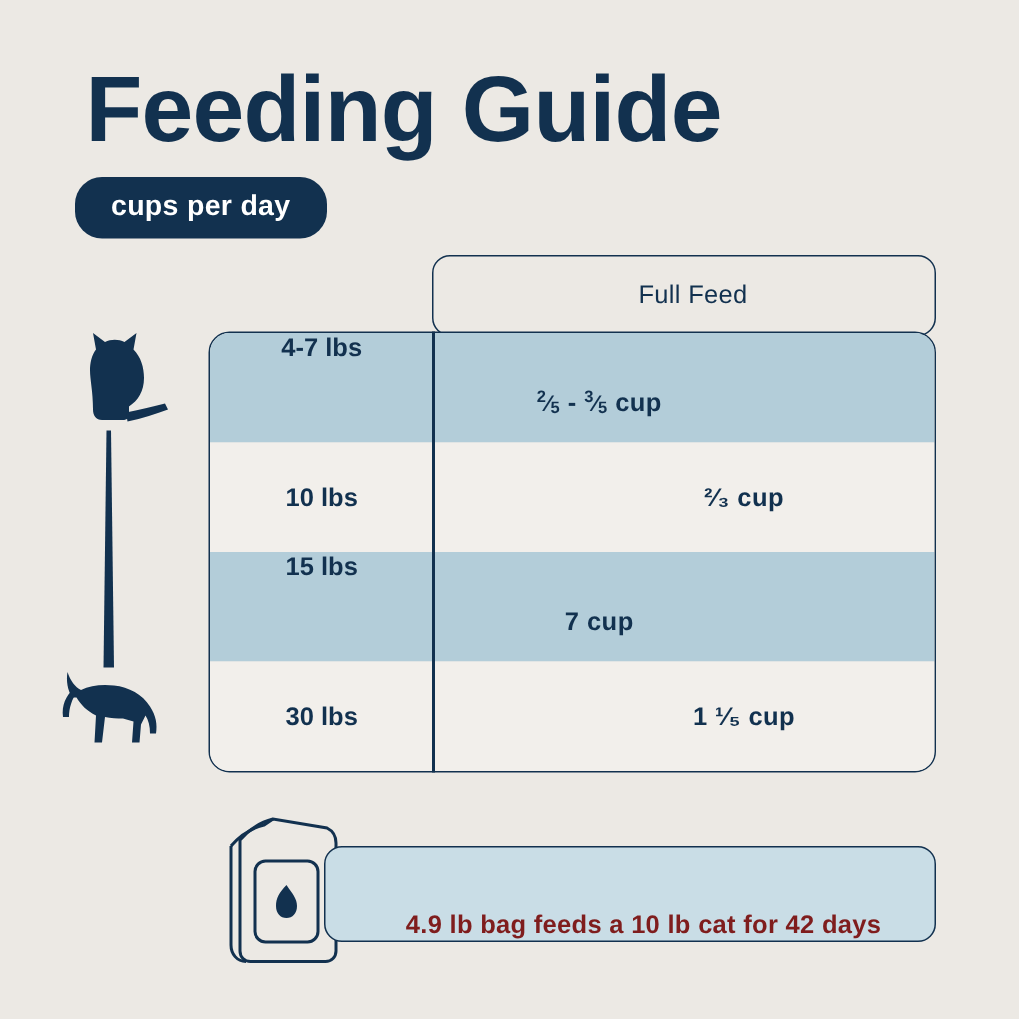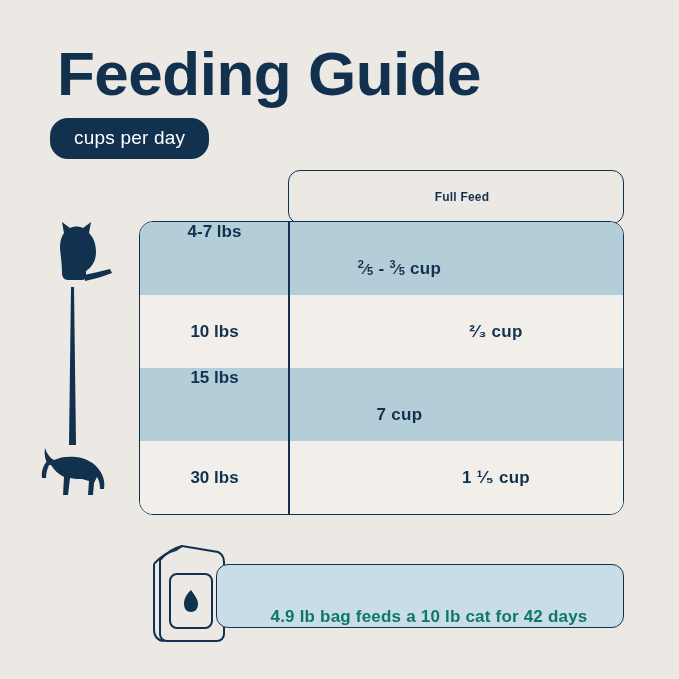--- a/index.html
+++ b/index.html
@@ -35,21 +35,21 @@
   }
   .pill {
     position: absolute;
     left: 50px;
     top: 118px;
     background: #12314f;
     color: #ffffff;
     border-radius: 18px;
     padding: 9px 24px 10px 24px;
     font-size: 19px;
-    font-weight: normal;
+    font-weight: bold;
     letter-spacing: 0.2px;
     white-space: nowrap;
   }
 
   
   .header-box {
     position: absolute;
     left: 288px;
     top: 170px;
     width: 336px;
@@ -61,22 +61,22 @@
   }
   .header-label {
     position: absolute;
     left: 288px;
     top: 170px;
     width: 348px;
     height: 54px;
     display: flex;
     align-items: center;
     justify-content: center;
-    font-size: 12px;
-    font-weight: bold;
+    font-size: 17px;
+    font-weight: normal;
     color: #12314f;
     letter-spacing: 0.2px;
   }
 
   
   .table-wrap {
     position: absolute;
     left: 139px;
     top: 221px;
     width: 485px;
@@ -161,21 +161,21 @@
     border: 1.6px solid #12314f;
     border-radius: 12px;
     box-sizing: border-box;
     display: flex;
     align-items: center;
     justify-content: center;
   }
   .note-text {
     font-size: 17px;
     font-weight: bold;
-    color: #0f766e;
+    color: #7f1d1d;
     letter-spacing: 0.2px;
     padding-left: 18px;
     margin-top: 41px;
   }
 
   
   .icon-cats {
     position: absolute;
     left: 38px;
     top: 215px;

